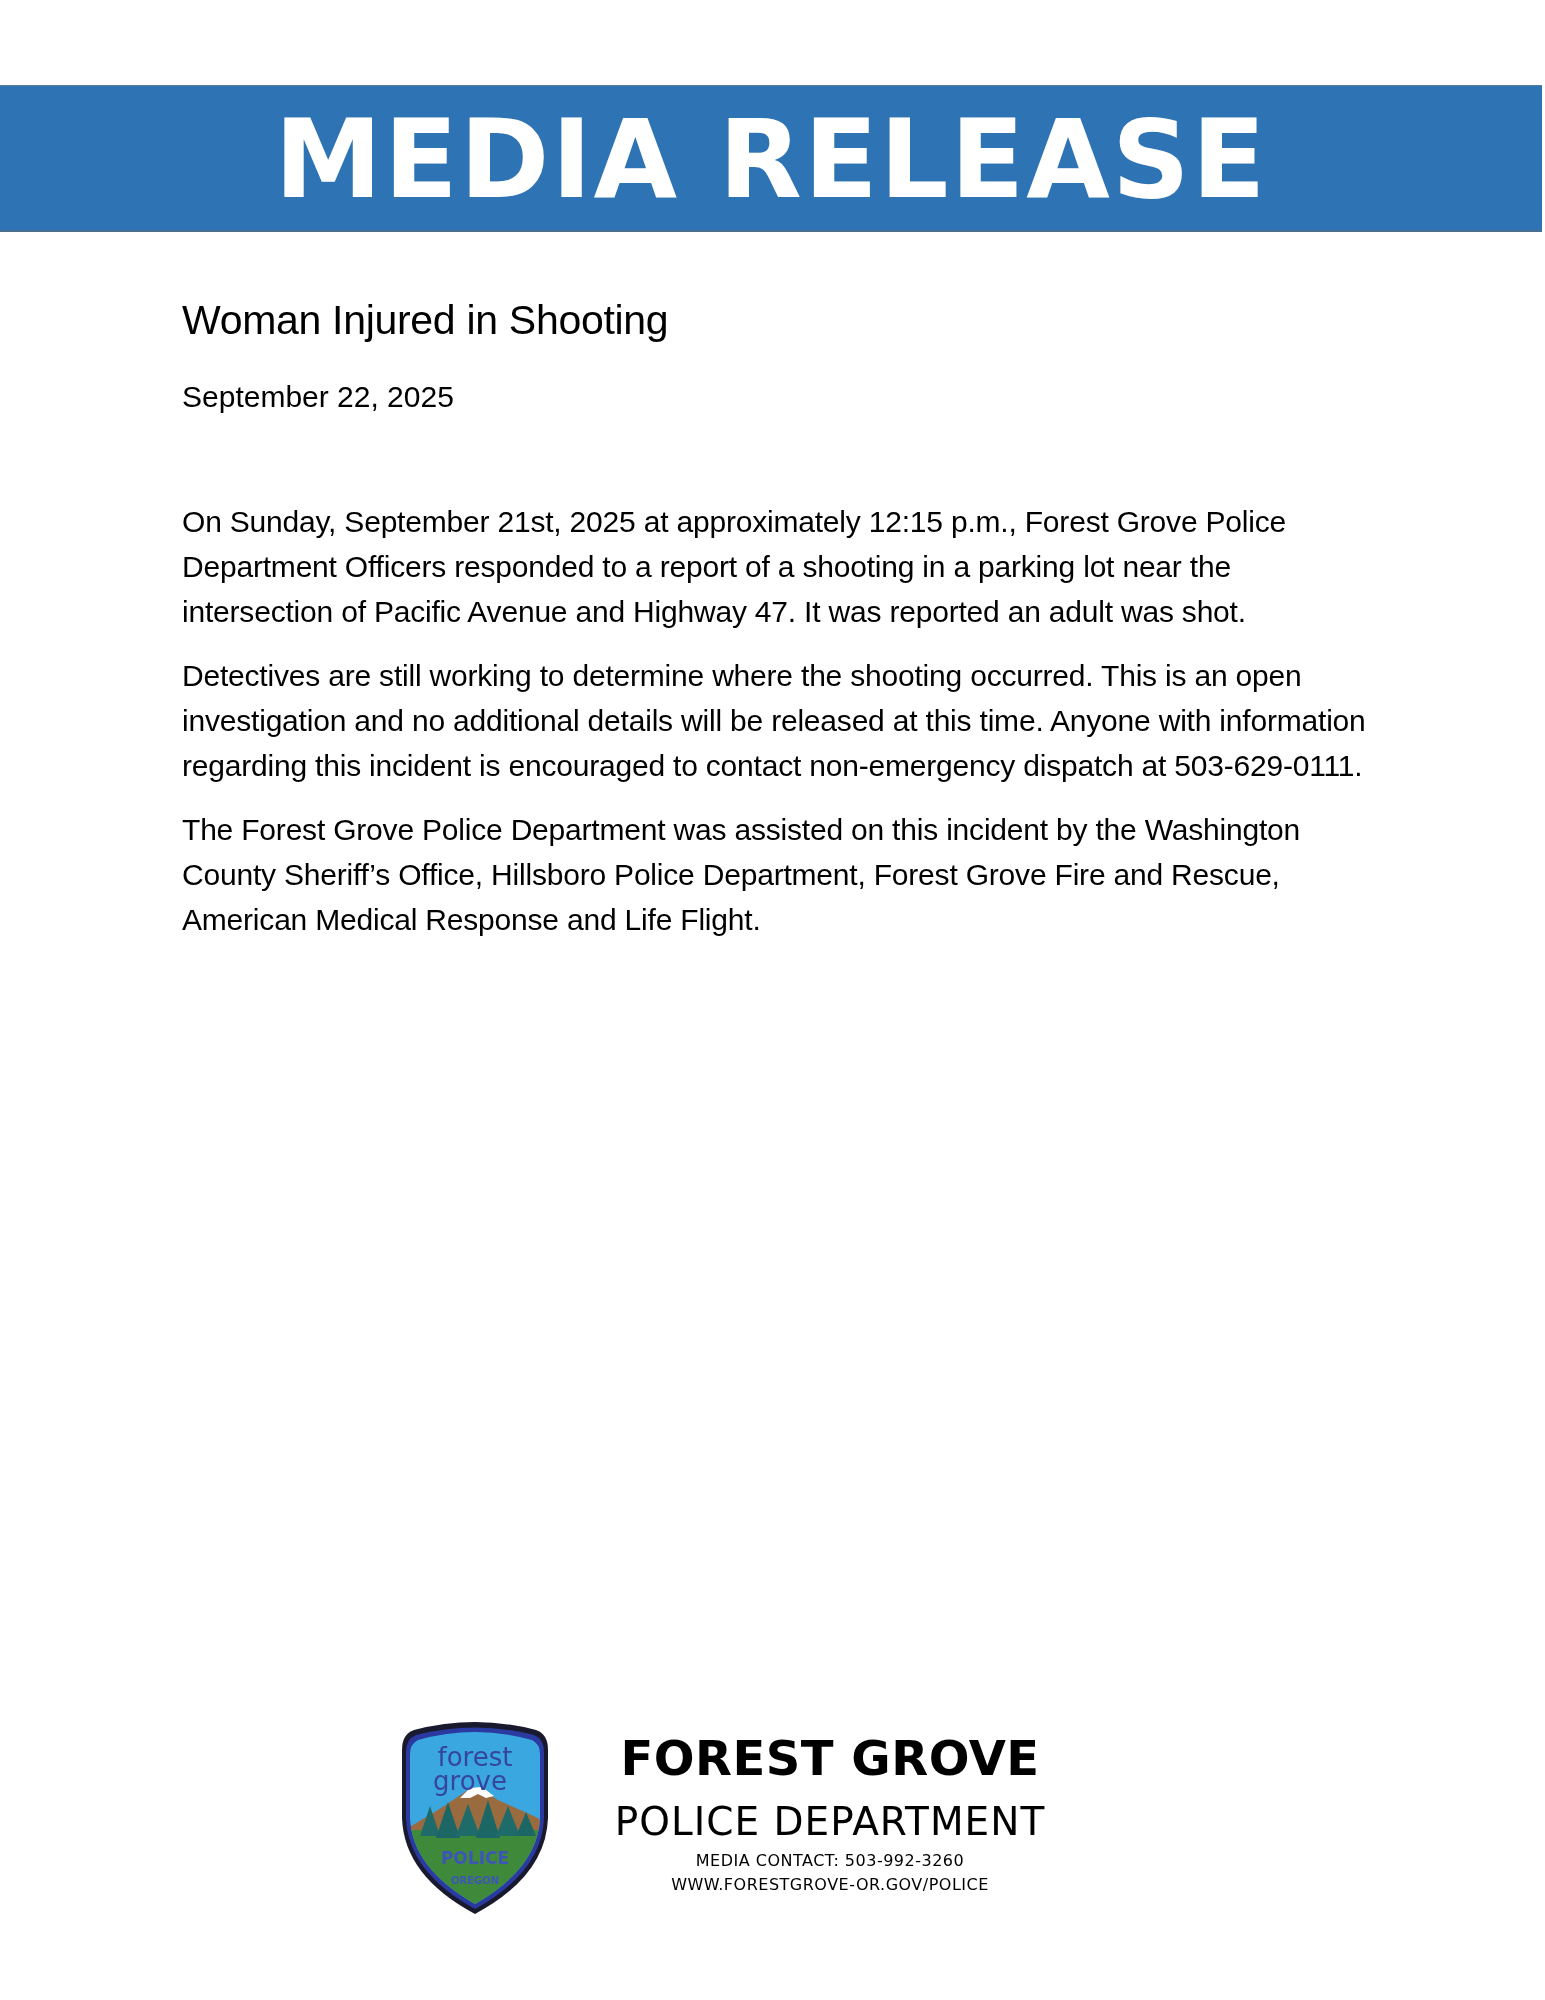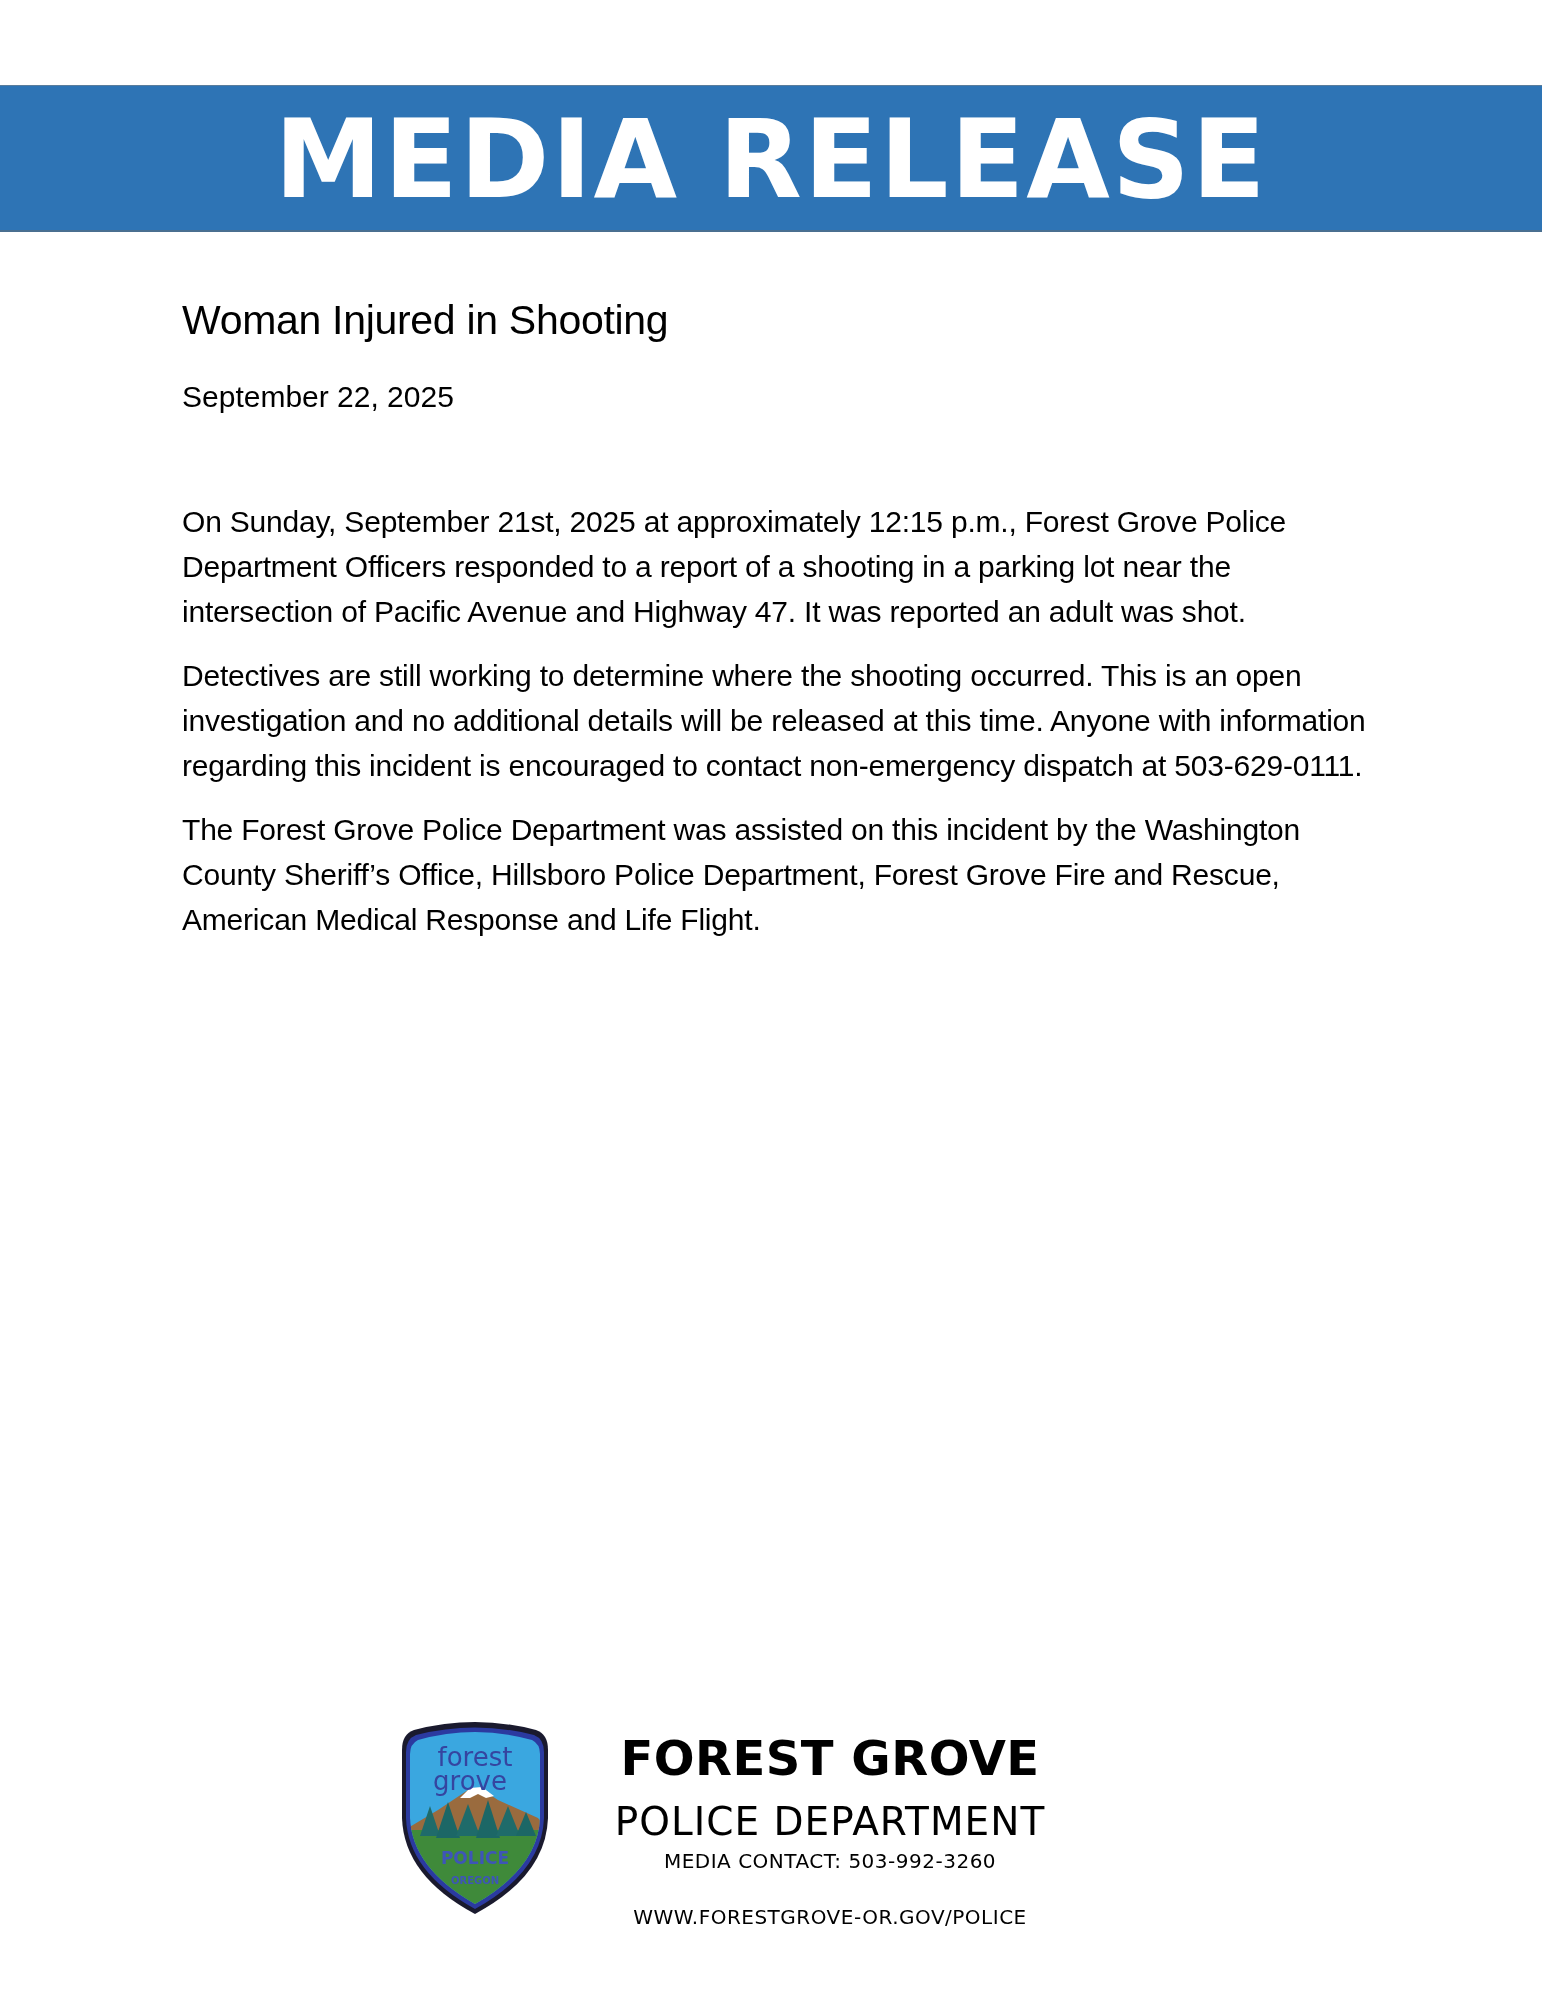--- a/index.html
+++ b/index.html
@@ -98,26 +98,26 @@
     .org-dept {
       font-family: "DejaVu Sans", sans-serif;
       font-size: 39px;
       line-height: 1;
       margin-top: 20px;
       letter-spacing: 1px;
       font-weight: normal;
     }
     .org-contact, .org-url {
       font-family: "DejaVu Sans", sans-serif;
-      font-size: 20px;
+      font-size: 16px;
       line-height: 24px;
       letter-spacing: 0.5px;
     }
     .org-contact { margin-top: 8px; }
-    .org-url { color: #000000; text-decoration: none; display: block; margin-top: 32px; }
+    .org-url { color: #000000; text-decoration: none; display: block; }
   </style>
 </head>
 <body>
 
 <div class="banner">
   <div class="banner-title">MEDIA RELEASE</div>
 </div>
 
 <div class="content">
   <h1 class="headline">Woman Injured in Shooting</h1>

